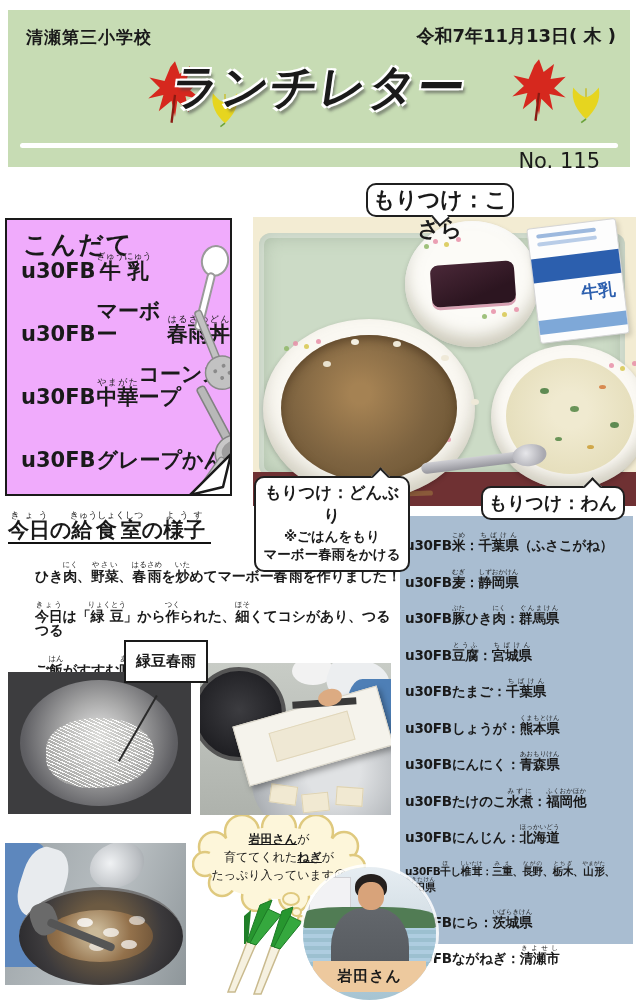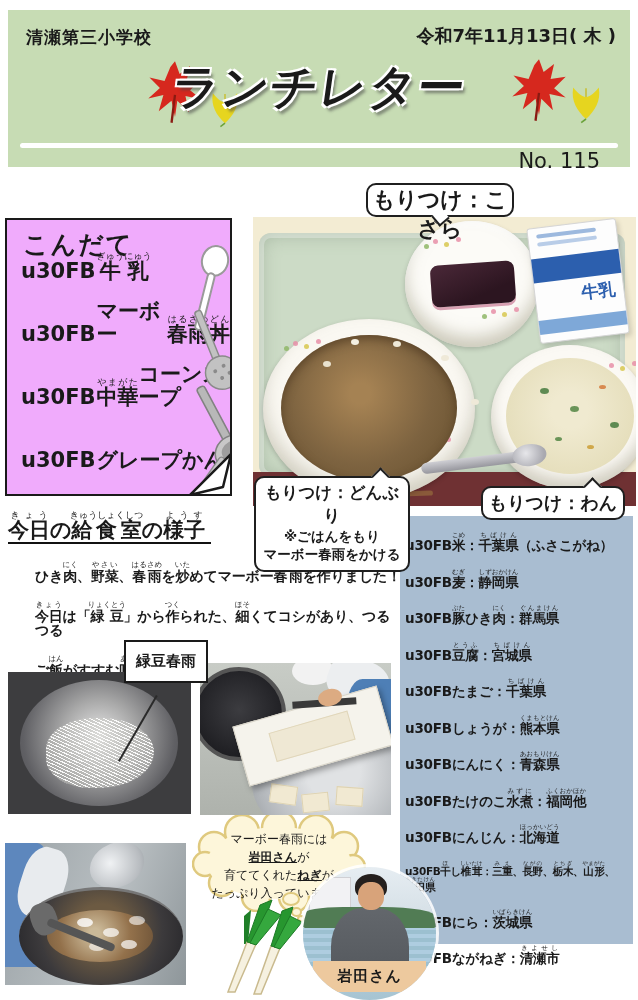--- a/index.html
+++ b/index.html
@@ -355,21 +355,20 @@
           <circle cx="161" cy="52" r="12"></circle>
         <circle cx="138" cy="74" r="14"></circle>
           <circle cx="102" cy="82" r="15"></circle>
           <circle cx="64" cy="82" r="14"></circle>
         <circle cx="30" cy="68" r="13"></circle>
           <circle cx="13" cy="49" r="12"></circle>
       </g>
       <ellipse cx="87" cy="48" rx="72" ry="36" fill="#fdf6da"></ellipse>
     </svg>
     <div class="cloud-text" data-name="cloud-message">
-      <div data-name="cloud-line">マーボー春雨には</div>
       <div data-name="cloud-line"><span class="u">岩田さん</span>が</div>
       <div data-name="cloud-line">育ててくれた<span class="u">ねぎ</span>が</div>
       <div data-name="cloud-line">たっぷり入っています☺</div>
     </div>
   </div>
   <div class="trail tr1" data-name="thought-trail-bubble"></div>
   <div class="trail tr2" data-name="thought-trail-bubble"></div>
   <div class="trail tr3" data-name="thought-trail-bubble"></div>
 
   <svg class="negi" width="115" height="104" viewBox="0 0 115 104" data-name="green-onion-illustration">

